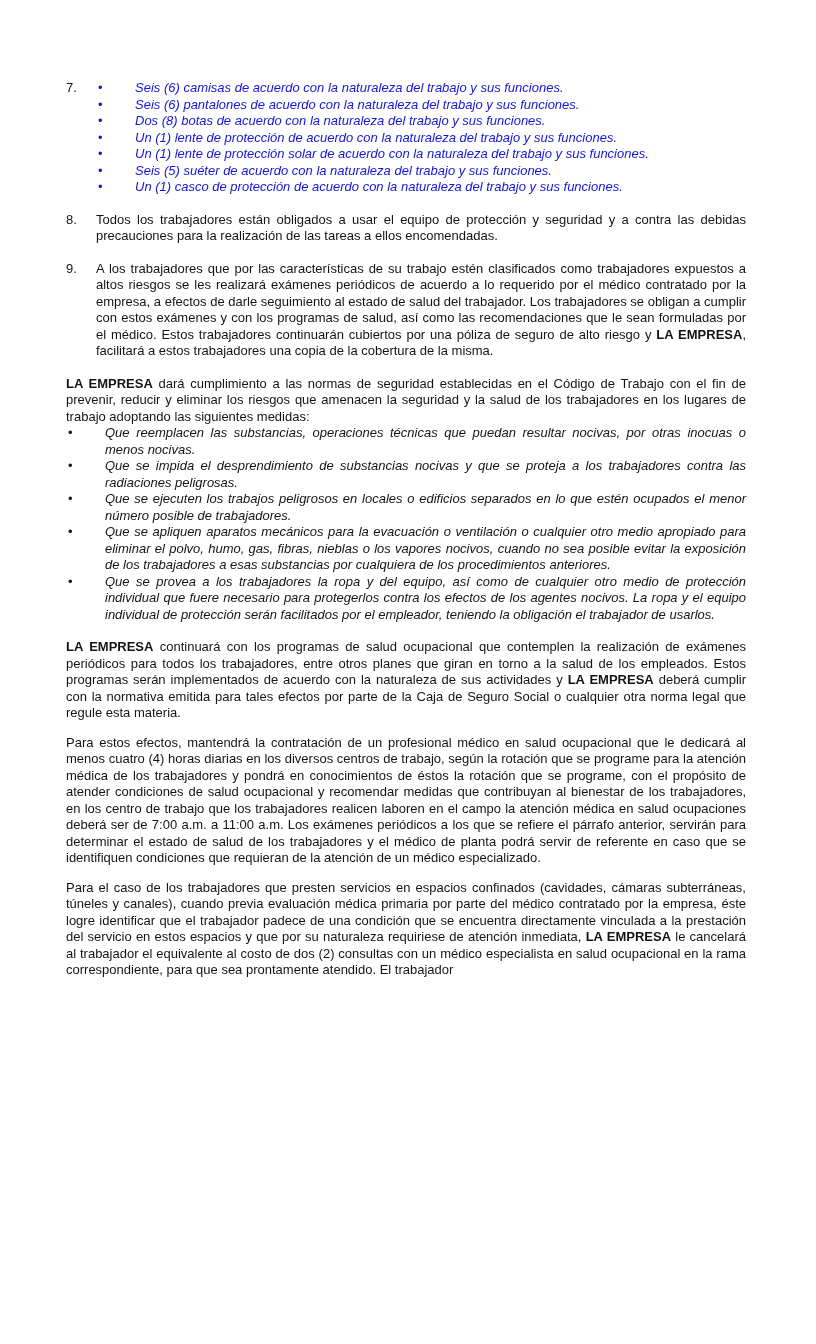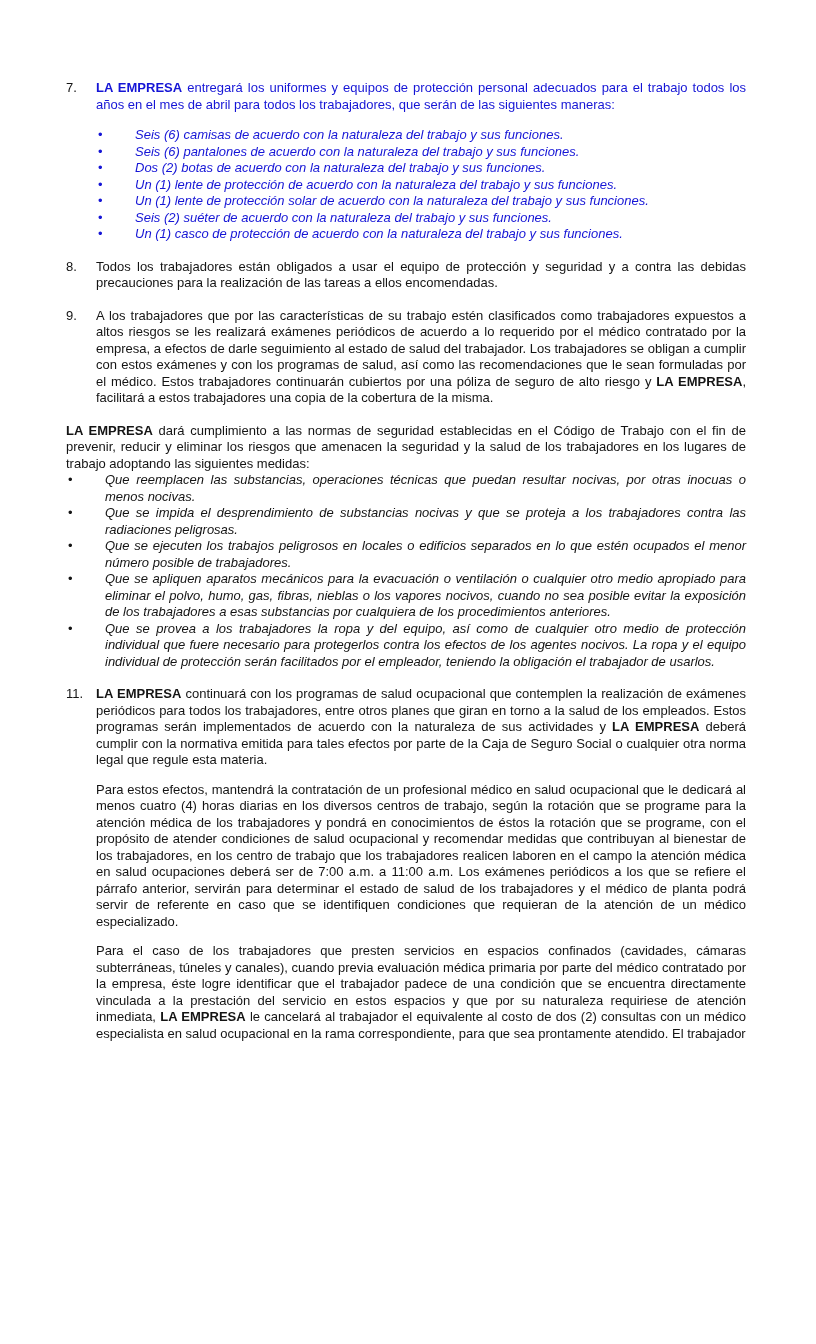--- a/index.html
+++ b/index.html
@@ -40,45 +40,44 @@
   }
 </style>
 </head>
 <body>
 
 <div class="page">
   <div class="content">
       <div class="doc-item blue">
         <div class="item-number">7.</div>
         <div class="item-blocks">
-          <p class="para"><span class="bold">LA EMPRESA</span><span> entregará los uniformes y equipos de protección personal adecuados para el trabajo todos los años en el mes de abril para todos los trabajadores, que serán de las siguientes maneras:</span></p>
           <div class="bullets">
             <div class="bullet-row">
               <span class="bullet-marker">•</span>
               <span class="bullet-text">Seis (6) camisas de acuerdo con la naturaleza del trabajo y sus funciones.</span>
             </div>
             <div class="bullet-row">
               <span class="bullet-marker">•</span>
               <span class="bullet-text">Seis (6) pantalones de acuerdo con la naturaleza del trabajo y sus funciones.</span>
             </div>
             <div class="bullet-row">
               <span class="bullet-marker">•</span>
-              <span class="bullet-text">Dos (2) botas de acuerdo con la naturaleza del trabajo y sus funciones.</span>
+              <span class="bullet-text">Dos (8) botas de acuerdo con la naturaleza del trabajo y sus funciones.</span>
             </div>
             <div class="bullet-row">
               <span class="bullet-marker">•</span>
               <span class="bullet-text">Un (1) lente de protección de acuerdo con la naturaleza del trabajo y sus funciones.</span>
             </div>
             <div class="bullet-row">
               <span class="bullet-marker">•</span>
               <span class="bullet-text">Un (1) lente de protección solar de acuerdo con la naturaleza del trabajo y sus funciones.</span>
             </div>
             <div class="bullet-row">
               <span class="bullet-marker">•</span>
-              <span class="bullet-text">Seis (2) suéter de acuerdo con la naturaleza del trabajo y sus funciones.</span>
+              <span class="bullet-text">Seis (5) suéter de acuerdo con la naturaleza del trabajo y sus funciones.</span>
             </div>
             <div class="bullet-row">
               <span class="bullet-marker">•</span>
               <span class="bullet-text">Un (1) casco de protección de acuerdo con la naturaleza del trabajo y sus funciones.</span>
             </div>
           </div>
         </div>
       </div>
       <div class="doc-item">
         <div class="item-number">8.</div>
@@ -113,21 +112,20 @@
               <span class="bullet-text">Que se apliquen aparatos mecánicos para la evacuación o ventilación o cualquier otro medio apropiado para eliminar el polvo, humo, gas, fibras, nieblas o los vapores nocivos, cuando no sea posible evitar la exposición de los trabajadores a esas substancias por cualquiera de los procedimientos anteriores.</span>
             </div>
             <div class="bullet-row">
               <span class="bullet-marker">•</span>
               <span class="bullet-text">Que se provea a los trabajadores la ropa y del equipo, así como de cualquier otro medio de protección individual que fuere necesario para protegerlos contra los efectos de los agentes nocivos. La ropa y el equipo individual de protección serán facilitados por el empleador, teniendo la obligación el trabajador de usarlos.</span>
             </div>
           </div>
         </div>
       </div>
       <div class="doc-item">
-        <div class="item-number">11.</div>
         <div class="item-blocks">
           <p class="para"><span class="bold">LA EMPRESA</span><span> continuará con los programas de salud ocupacional que contemplen la realización de exámenes periódicos para todos los trabajadores, entre otros planes que giran en torno a la salud de los empleados. Estos programas serán implementados de acuerdo con la naturaleza de sus actividades y </span><span class="bold">LA EMPRESA</span><span> deberá cumplir con la normativa emitida para tales efectos por parte de la Caja de Seguro Social o cualquier otra norma legal que regule esta materia.</span></p>
           <p class="para"><span>Para estos efectos, mantendrá la contratación de un profesional médico en salud ocupacional que le dedicará al menos cuatro (4) horas diarias en los diversos centros de trabajo, según la rotación que se programe para la atención médica de los trabajadores y pondrá en conocimientos de éstos la rotación que se programe, con el propósito de atender condiciones de salud ocupacional y recomendar medidas que contribuyan al bienestar de los trabajadores, en los centro de trabajo que los trabajadores realicen laboren en el campo la atención médica en salud ocupaciones deberá ser de 7:00 a.m. a 11:00 a.m. Los exámenes periódicos a los que se refiere el párrafo anterior, servirán para determinar el estado de salud de los trabajadores y el médico de planta podrá servir de referente en caso que se identifiquen condiciones que requieran de la atención de un médico especializado.</span></p>
           <p class="para"><span>Para el caso de los trabajadores que presten servicios en espacios confinados (cavidades, cámaras subterráneas, túneles y canales), cuando previa evaluación médica primaria por parte del médico contratado por la empresa, éste logre identificar que el trabajador padece de una condición que se encuentra directamente vinculada a la prestación del servicio en estos espacios y que por su naturaleza requiriese de atención inmediata, </span><span class="bold">LA EMPRESA</span><span> le cancelará al trabajador el equivalente al costo de dos (2) consultas con un médico especialista en salud ocupacional en la rama correspondiente, para que sea prontamente atendido. El trabajador</span></p>
         </div>
       </div>
     </div>
 </div>
 
 </body></html>

